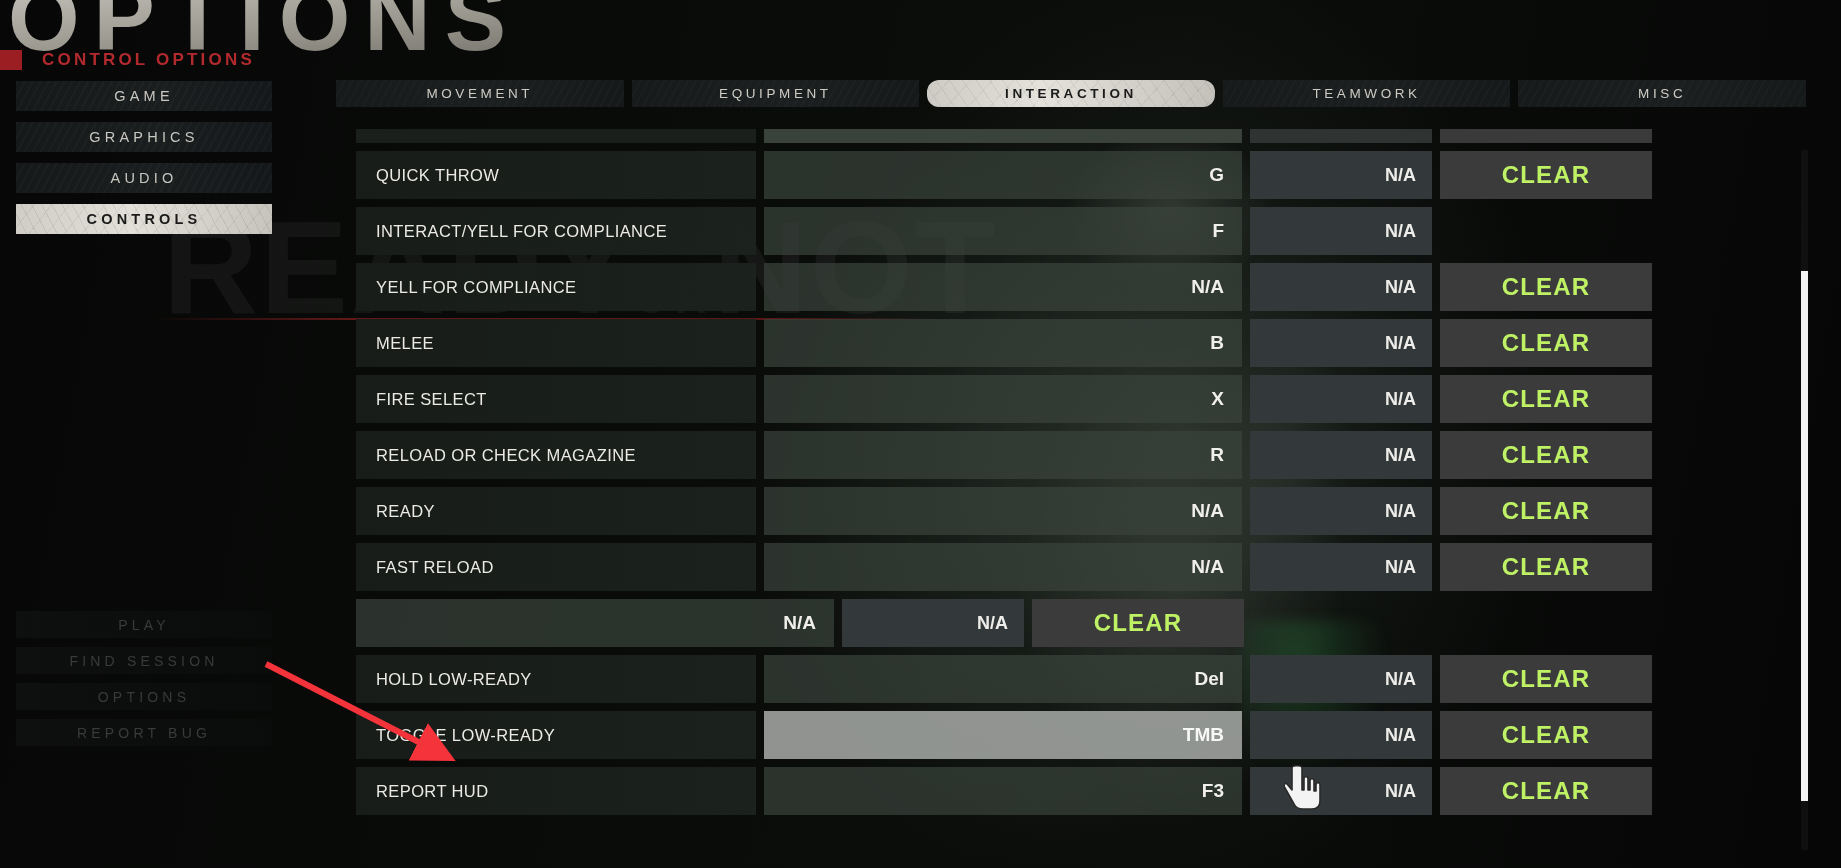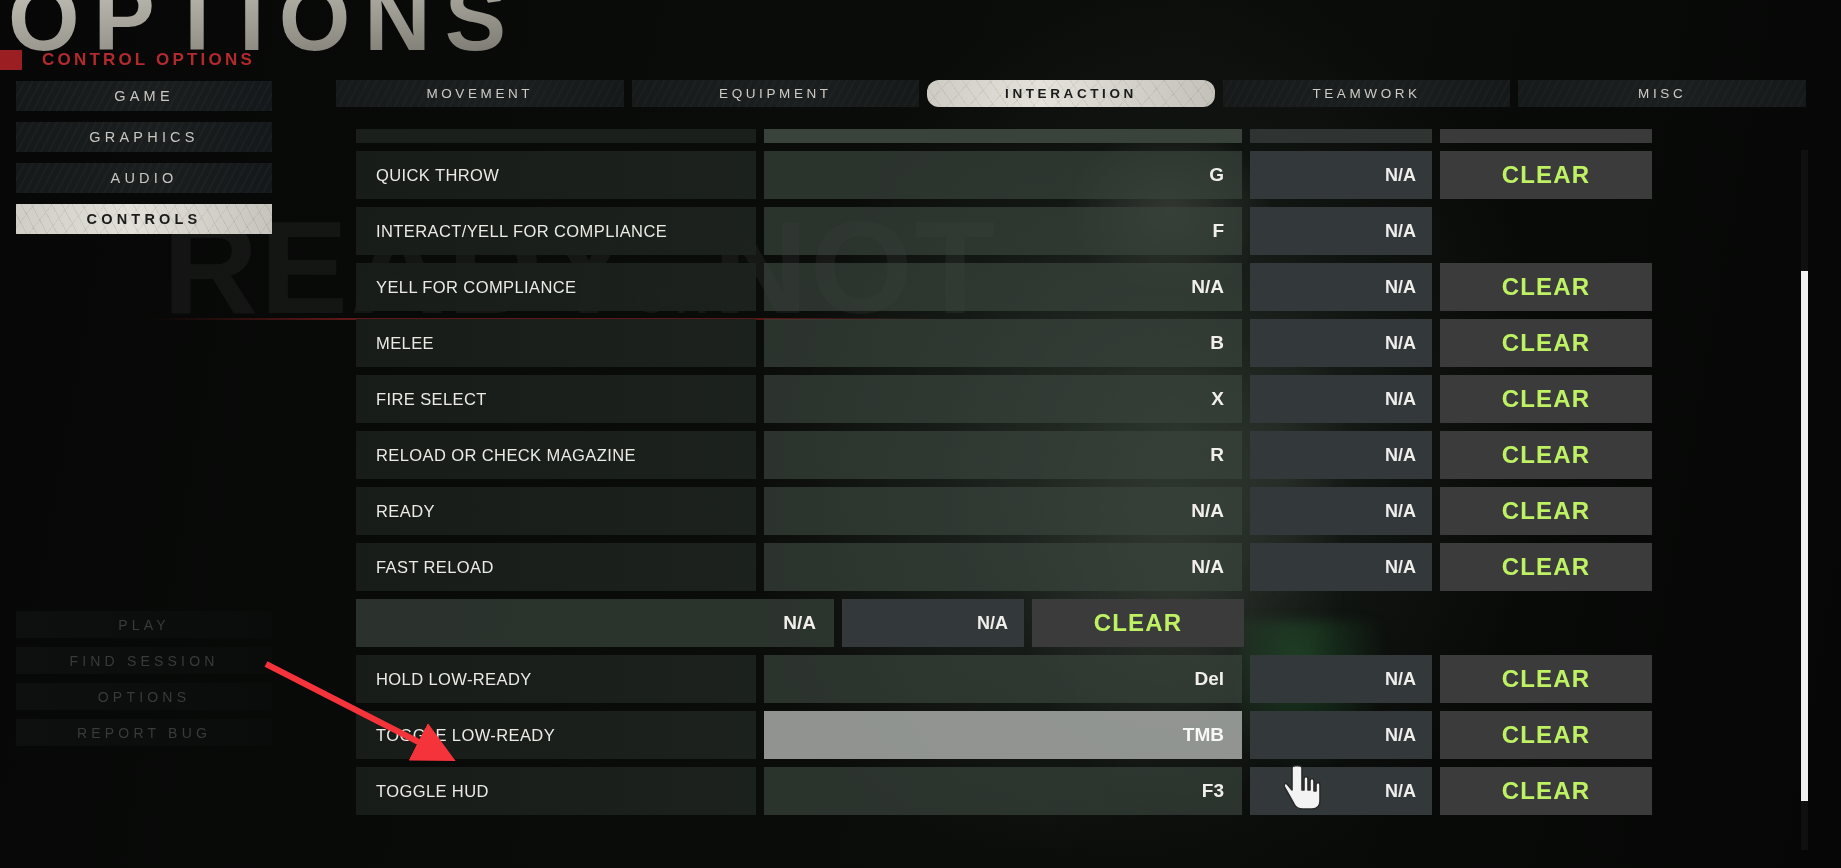--- a/index.html
+++ b/index.html
@@ -354,21 +354,21 @@
           <span>TMB</span>
         </div>
         <div class="cell-alt">
           <span>N/A</span>
         </div>
         <div class="cell-clear">
           <span>CLEAR</span>
         </div>
       </div>
       <div class="brow">
-        <div class="cell-action">TOGGLE HUD</div>
+        <div class="cell-action">REPORT HUD</div>
         <div class="cell-key">
           <span>F3</span>
         </div>
         <div class="cell-alt">
           <span>N/A</span>
         </div>
         <div class="cell-clear">
           <span>CLEAR</span>
         </div>
       </div>

